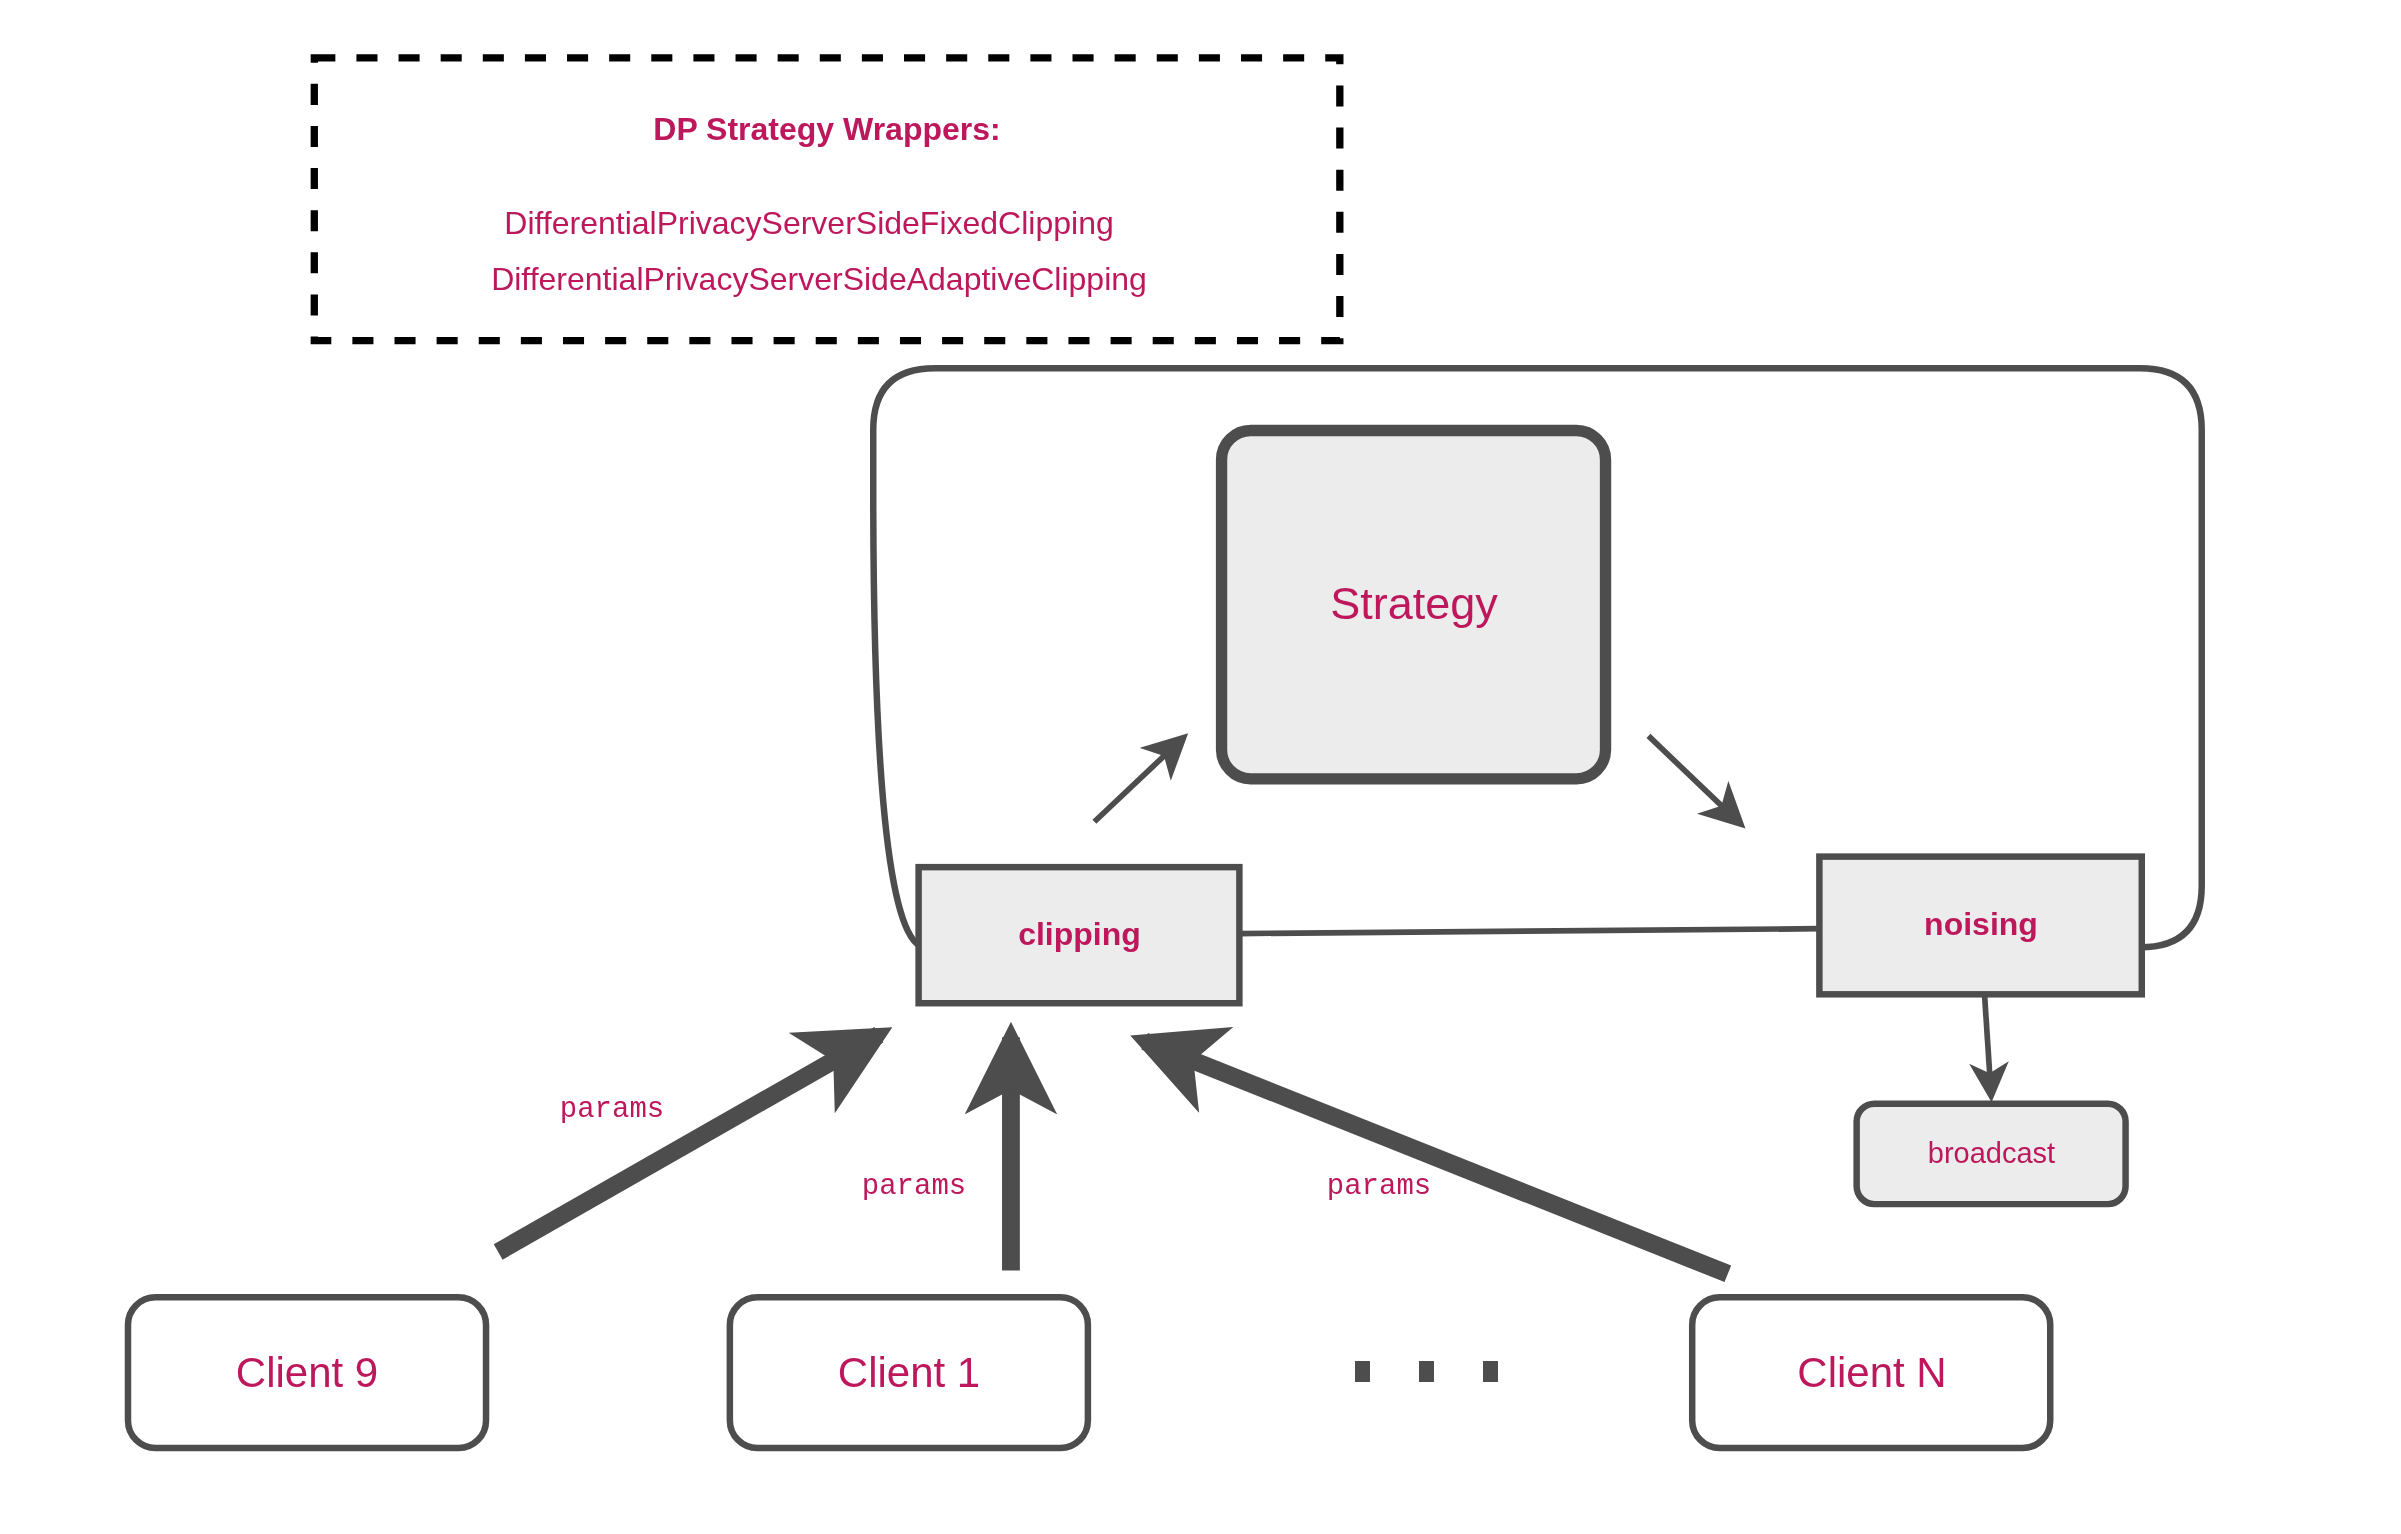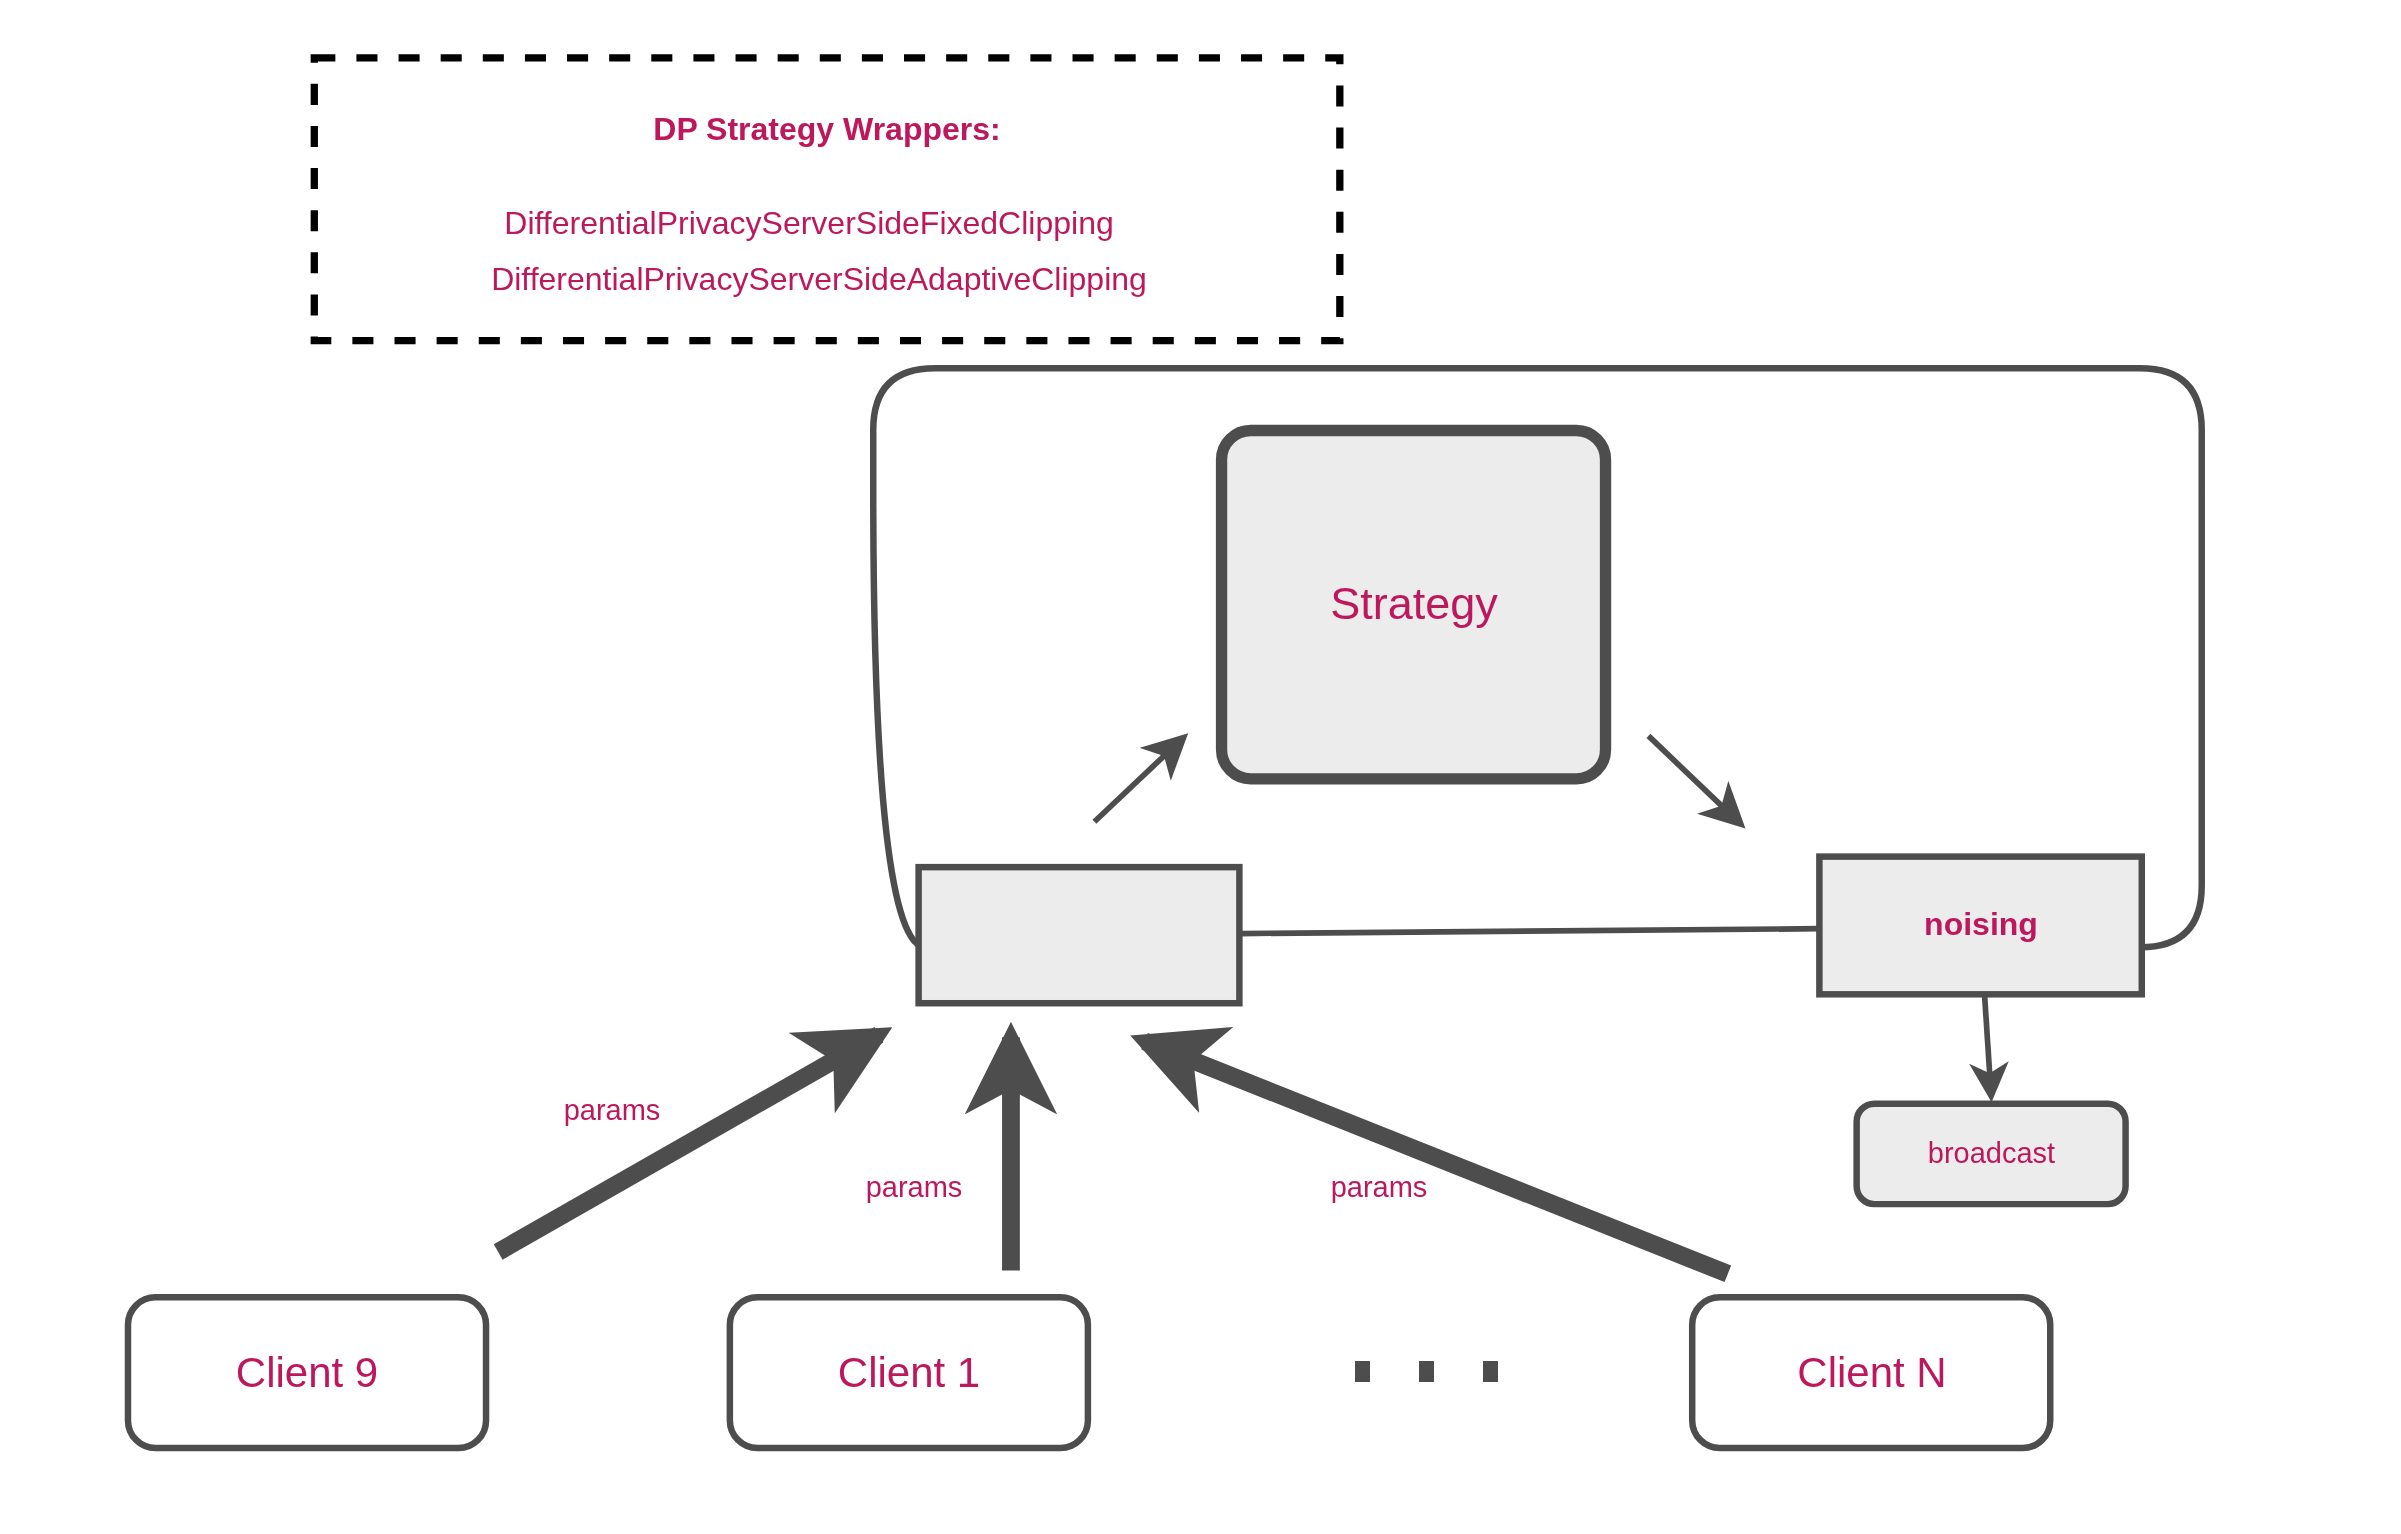--- a/index.html
+++ b/index.html
@@ -38,21 +38,21 @@
     font-size: 32px;
   }
   .wrapper-list {
     font-size: 32px;
     line-height: 1.35;
   }
   .strategy-text { font-size: 45px; }
   .client-text   { font-size: 42px; }
   .chip-bold     { font-size: 32px; font-weight: bold; }
   .chip-plain    { font-size: 29px; }
-  .edge-label    { font-size: 29px; }
+  .edge-label    { font-size: 29px; font-family: Liberation Mono, monospace; }
   .dot {
     position: absolute;
     background: #4D4D4D;
   }
 </style>
 </head>
 <body>
 
 <div id="canvas">
 
@@ -110,20 +110,21 @@
   </svg>
 
   <div class="node-label wrapper-title" style="left:314px; top:105px; width:1026px; height:49px;">DP Strategy Wrappers:</div>
 
   <div class="node-label wrapper-list" style="left:296px; top:203px; width:1026px; height:41px;">DifferentialPrivacyServerSideFixedClipping</div>
 
   <div class="node-label wrapper-list" style="left:306px; top:259px; width:1026px; height:41px;">DifferentialPrivacyServerSideAdaptiveClipping</div>
 
   <div class="node-label strategy-text" style="left:1222px; top:430px; width:384px; height:348px;">Strategy</div>
 
+  <div class="node-label chip-bold" style="left:919px; top:867px; width:321px; height:136px;">clipping</div>
 
   <div class="node-label chip-bold" style="left:1820px; top:856px; width:322px; height:138px;">noising</div>
 
   <div class="node-label chip-plain" style="left:1857px; top:1103px; width:269px; height:100px;">broadcast</div>
 
   <div class="node-label client-text" style="left:128px; top:1297px; width:358px; height:151px;">Client 9</div>
 
   <div class="node-label client-text" style="left:730px; top:1297px; width:358px; height:151px;">Client 1</div>
 
   <div class="node-label client-text" style="left:1693px; top:1297px; width:358px; height:151px;">Client N</div>

